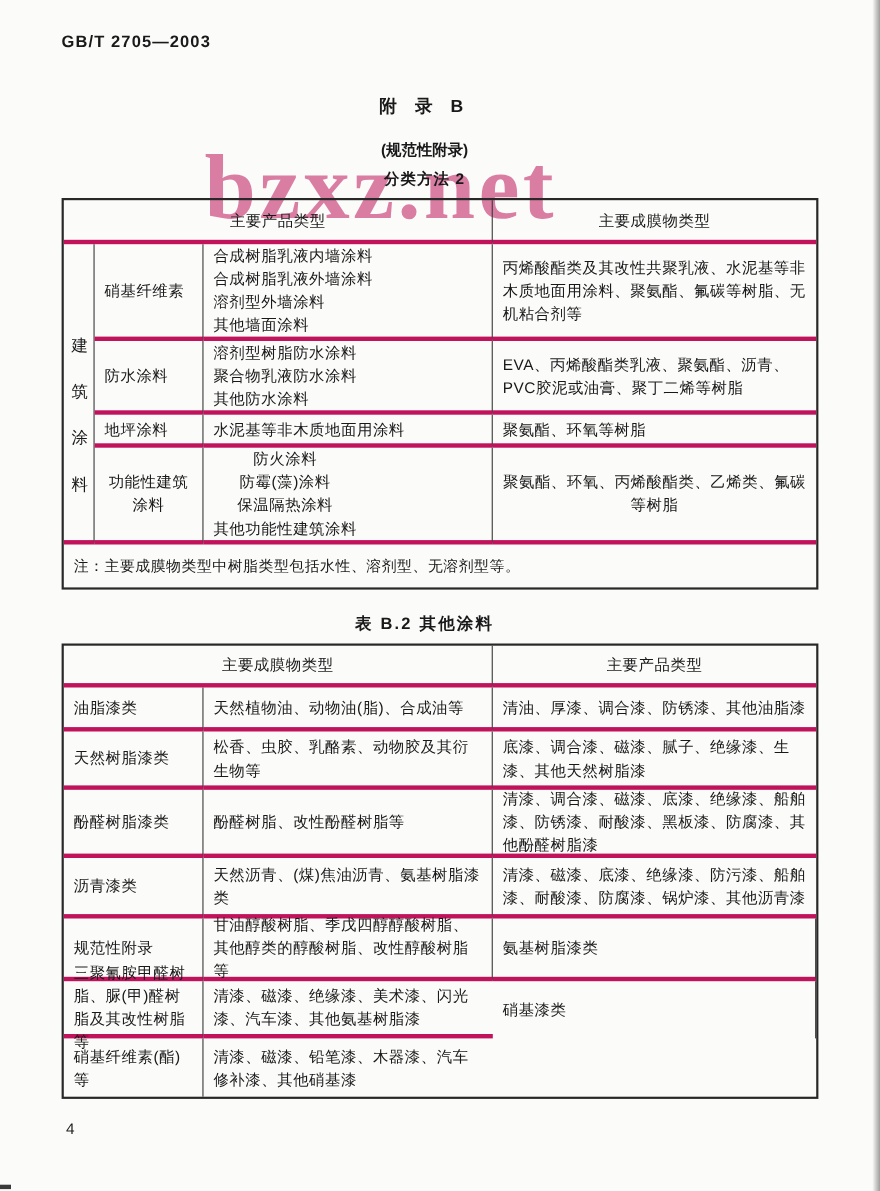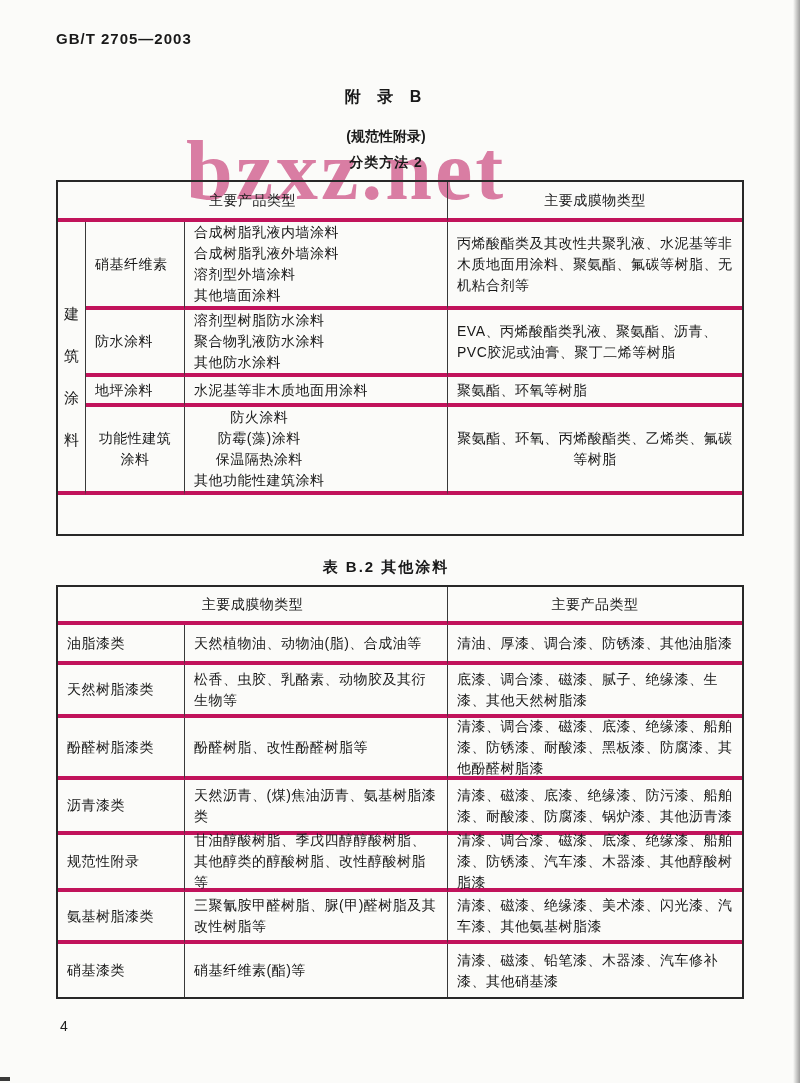--- a/index.html
+++ b/index.html
@@ -125,20 +125,21 @@
       <div class="c g3 r4 pre">水泥基等非木质地面用涂料</div>
       <div class="c g4 r4 nbr">聚氨酯、环氧等树脂</div>
 
       <div class="c g2 r5">功能性建筑涂料</div>
       <div class="c g3 r5 pre">防火涂料
 防霉(藻)涂料
 保温隔热涂料
 其他功能性建筑涂料</div>
       <div class="c g4 r5 nbr">聚氨酯、环氧、丙烯酸酯类、乙烯类、氟碳等树脂</div>
 
+      <div class="c note">注：主要成膜物类型中树脂类型包括水性、溶剂型、无溶剂型等。</div>
     </div>
 
     <div class="titles">
       <div class="caption">表 B.2  其他涂料</div>
     </div>
 
     <div class="grid t2">
       <div class="c center h-left">主要成膜物类型</div>
       <div class="c center nbr h-right">主要产品类型</div>
 
@@ -153,21 +154,20 @@
       <div class="c">酚醛树脂漆类</div>
       <div class="c">酚醛树脂、改性酚醛树脂等</div>
       <div class="c nbr">清漆、调合漆、磁漆、底漆、绝缘漆、船舶漆、防锈漆、耐酸漆、黑板漆、防腐漆、其他酚醛树脂漆</div>
 
       <div class="c">沥青漆类</div>
       <div class="c">天然沥青、(煤)焦油沥青、氨基树脂漆类</div>
       <div class="c nbr">清漆、磁漆、底漆、绝缘漆、防污漆、船舶漆、耐酸漆、防腐漆、锅炉漆、其他沥青漆</div>
 
       <div class="c">规范性附录</div>
       <div class="c">甘油醇酸树脂、季戊四醇醇酸树脂、其他醇类的醇酸树脂、改性醇酸树脂等</div>
-      <div class="c nbr">清漆、调合漆、磁漆、底漆、绝缘漆、船舶漆、防锈漆、汽车漆、木器漆、其他醇酸树脂漆</div>
 
       <div class="c">氨基树脂漆类</div>
       <div class="c">三聚氰胺甲醛树脂、脲(甲)醛树脂及其改性树脂等</div>
       <div class="c nbr">清漆、磁漆、绝缘漆、美术漆、闪光漆、汽车漆、其他氨基树脂漆</div>
 
       <div class="c nbb">硝基漆类</div>
       <div class="c nbb">硝基纤维素(酯)等</div>
       <div class="c nbr nbb">清漆、磁漆、铅笔漆、木器漆、汽车修补漆、其他硝基漆</div>
     </div>
 

